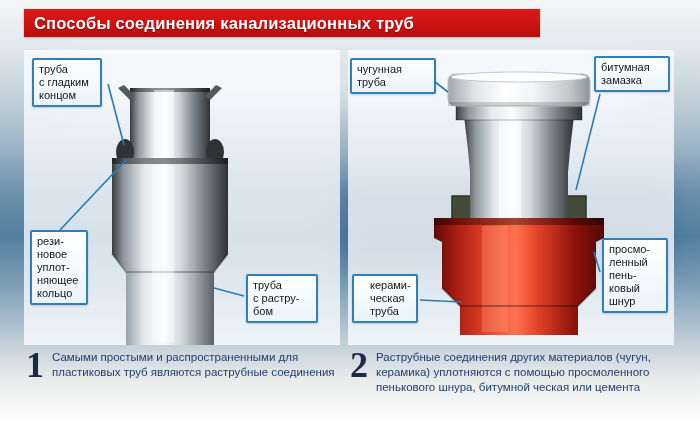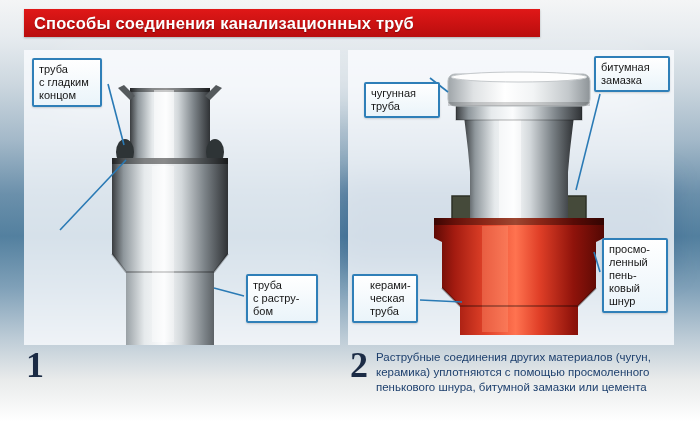--- a/index.html
+++ b/index.html
@@ -107,20 +107,25 @@
 
     <svg class="lines" viewBox="0 0 316 295">
       <path d="M84,34 L100,95" stroke="#2a7ab5" stroke-width="1.6" fill="none"></path>
       <path d="M36,180 L102,110" stroke="#2a7ab5" stroke-width="1.6" fill="none"></path>
       <path d="M220,246 L190,238" stroke="#2a7ab5" stroke-width="1.6" fill="none"></path>
     </svg>
 
     <div class="label" style="left:8px;top:8px;width:70px;">труба
 с гладким
 концом</div>
+    <div class="label" style="left:6px;top:180px;width:58px;">рези-
+новое
+уплот-
+няющее
+кольцо</div>
     <div class="label" style="left:222px;top:224px;width:72px;">труба
 с растру-
 бом</div>
   </div>
 
   <div class="panel right">
 
     <svg class="pipe-svg" style="left:56px;top:20px;" width="230" height="265" viewBox="0 0 230 265">
       <defs>
         <linearGradient id="metalR" x1="0" y1="0" x2="1" y2="0">
@@ -173,36 +178,37 @@
       </g>
     </svg>
 
     <svg class="lines" viewBox="0 0 326 295">
       <path d="M82,28 L100,42" stroke="#2a7ab5" stroke-width="1.6" fill="none"></path>
       <path d="M252,44 L228,140" stroke="#2a7ab5" stroke-width="1.6" fill="none"></path>
       <path d="M72,250 L114,252" stroke="#2a7ab5" stroke-width="1.6" fill="none"></path>
       <path d="M252,222 L246,202" stroke="#2a7ab5" stroke-width="1.6" fill="none"></path>
     </svg>
 
-    <div class="label" style="left:16px;top:8px;width:76px;margin-top:24px;">чугунная
+    <div class="label" style="left:2px;top:8px;width:86px;">чугунная
 труба</div>
     <div class="label" style="left:246px;top:6px;width:76px;">битумная
 замазка</div>
     <div class="label" style="left:4px;top:224px;width:66px;padding-left:16px;">керами-
 ческая
 труба</div>
     <div class="label" style="left:254px;top:188px;width:66px;">просмо-
 ленный
 пень-
 ковый
 шнур</div>
   </div>
 
   <div class="caption left">
     <span class="num">1</span>
+    <span class="txt">Самыми простыми и распространенными для пластиковых труб являются раструбные соединения</span>
   </div>
   <div class="caption right">
     <span class="num">2</span>
-    <span class="txt">Раструбные соединения других материалов (чугун, керамика) уплотняются с помощью просмоленного пенькового шнура, битумной замазки или цемента</span>
+    <span class="txt">Раструбные соединения других материалов (чугун, керамика) уплотняются с помощью просмоленного пенькового шнура, битумной ческая или цемента</span>
   </div>
 
 
 </div>
 
 </body></html>

